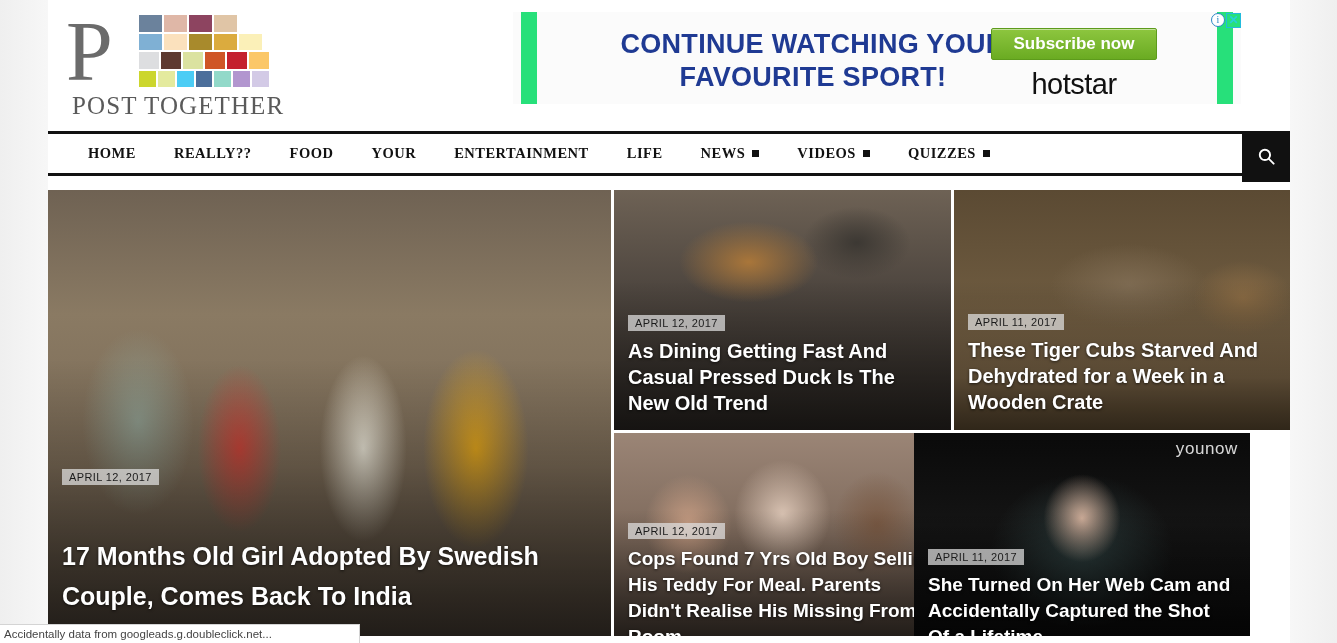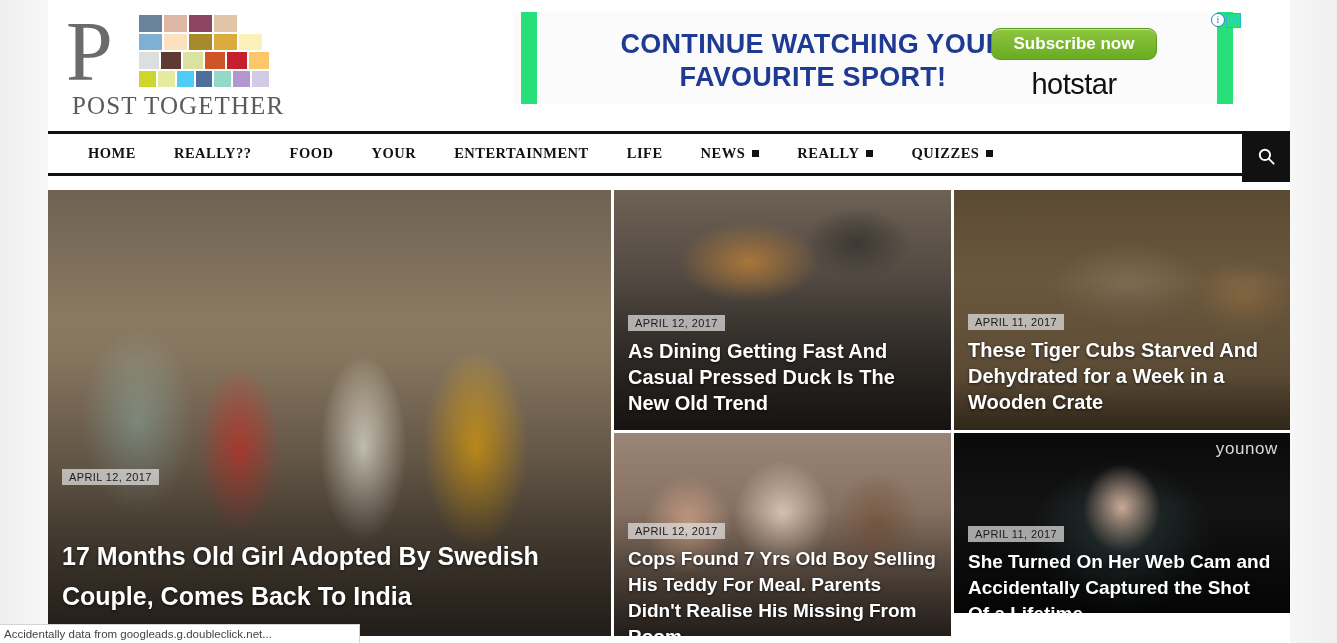--- a/index.html
+++ b/index.html
@@ -43,21 +43,21 @@
   .ad-bar { position:absolute; top:0; width:16px; height:92px; background:#27e07a; }
   .ad-bar.l { left:8px; } .ad-bar.r { right:8px; }
   .ad-head {
     position:absolute; left:40px; top:16px; width:520px;
     text-align:center; color:#1f3a93; font-weight:bold;
     font-size:27px; line-height:33px; letter-spacing:.3px;
   }
   .ad-btn {
     position:absolute; right:84px; top:16px; width:166px; height:32px;
     background:linear-gradient(#8dc63f,#6aab22);
-    border:1px solid #5d9b1c; border-radius:9px;
+    border:1px solid #5d9b1c; border-radius:2px;
     color:#fff; font-weight:bold; font-size:17px;
     display:flex; align-items:center; justify-content:center;
     box-shadow:inset 0 1px 0 rgba(255,255,255,.5);
   }
   .ad-brand {
     position:absolute; right:84px; top:56px; width:166px; text-align:center;
     font-size:29px; color:#111; letter-spacing:-0.5px;
   }
   .adc { position:absolute; top:1px; right:0; display:flex; gap:1px; }
   .adc-i {
@@ -111,21 +111,21 @@
   }
   .headline {
     font-family:Liberation Sans, sans-serif; color:#fff; font-weight:bold;
     text-shadow:0 1px 3px rgba(0,0,0,.65);
   }
 
   .card-lead   { left:0;    top:14px;  width:563px; height:446px; }
   .card-duck   { left:566px;top:14px;  width:337px; height:240px; }
   .card-tiger  { left:906px;top:14px;  width:336px; height:240px; }
   .card-cops   { left:566px;top:257px; width:337px; height:203px; }
-  .card-webcam { left:906px;top:257px; width:336px; height:180px; }
+  .card-webcam { left:866px;top:257px; width:336px; height:203px; }
 
   .card-lead   .meta { bottom:20px; }
   .card-lead   .headline { font-size:25px; line-height:40px;margin-top:44px; }
   .card-duck   .meta { bottom:14px; }
   .card-duck   .headline { font-size:20px; line-height:26px; }
   .card-tiger  .meta { bottom:15px; }
   .card-tiger  .headline { font-size:20px; line-height:26px; }
   .card-cops   .meta { bottom:-14px; }
   .card-cops   .headline { font-size:19px; line-height:26px; }
   .card-webcam .meta { bottom:-14px; }
@@ -269,21 +269,21 @@
             <span>ENTERTAINMENT</span>
           </a>
           <a class="nav-item">
             <span>LIFE</span>
           </a>
           <a class="nav-item">
             <span>NEWS</span>
             <span class="caret"></span>
           </a>
           <a class="nav-item">
-            <span>REALLY</span>
+            <span>VIDEOS</span>
             <span class="caret"></span>
           </a>
           <a class="nav-item">
             <span>QUIZZES</span>
             <span class="caret"></span>
           </a>
         </div>
       <div class="search-btn">
         <svg viewBox="0 0 24 24">
           <circle cx="10" cy="10" r="6.5"></circle>

